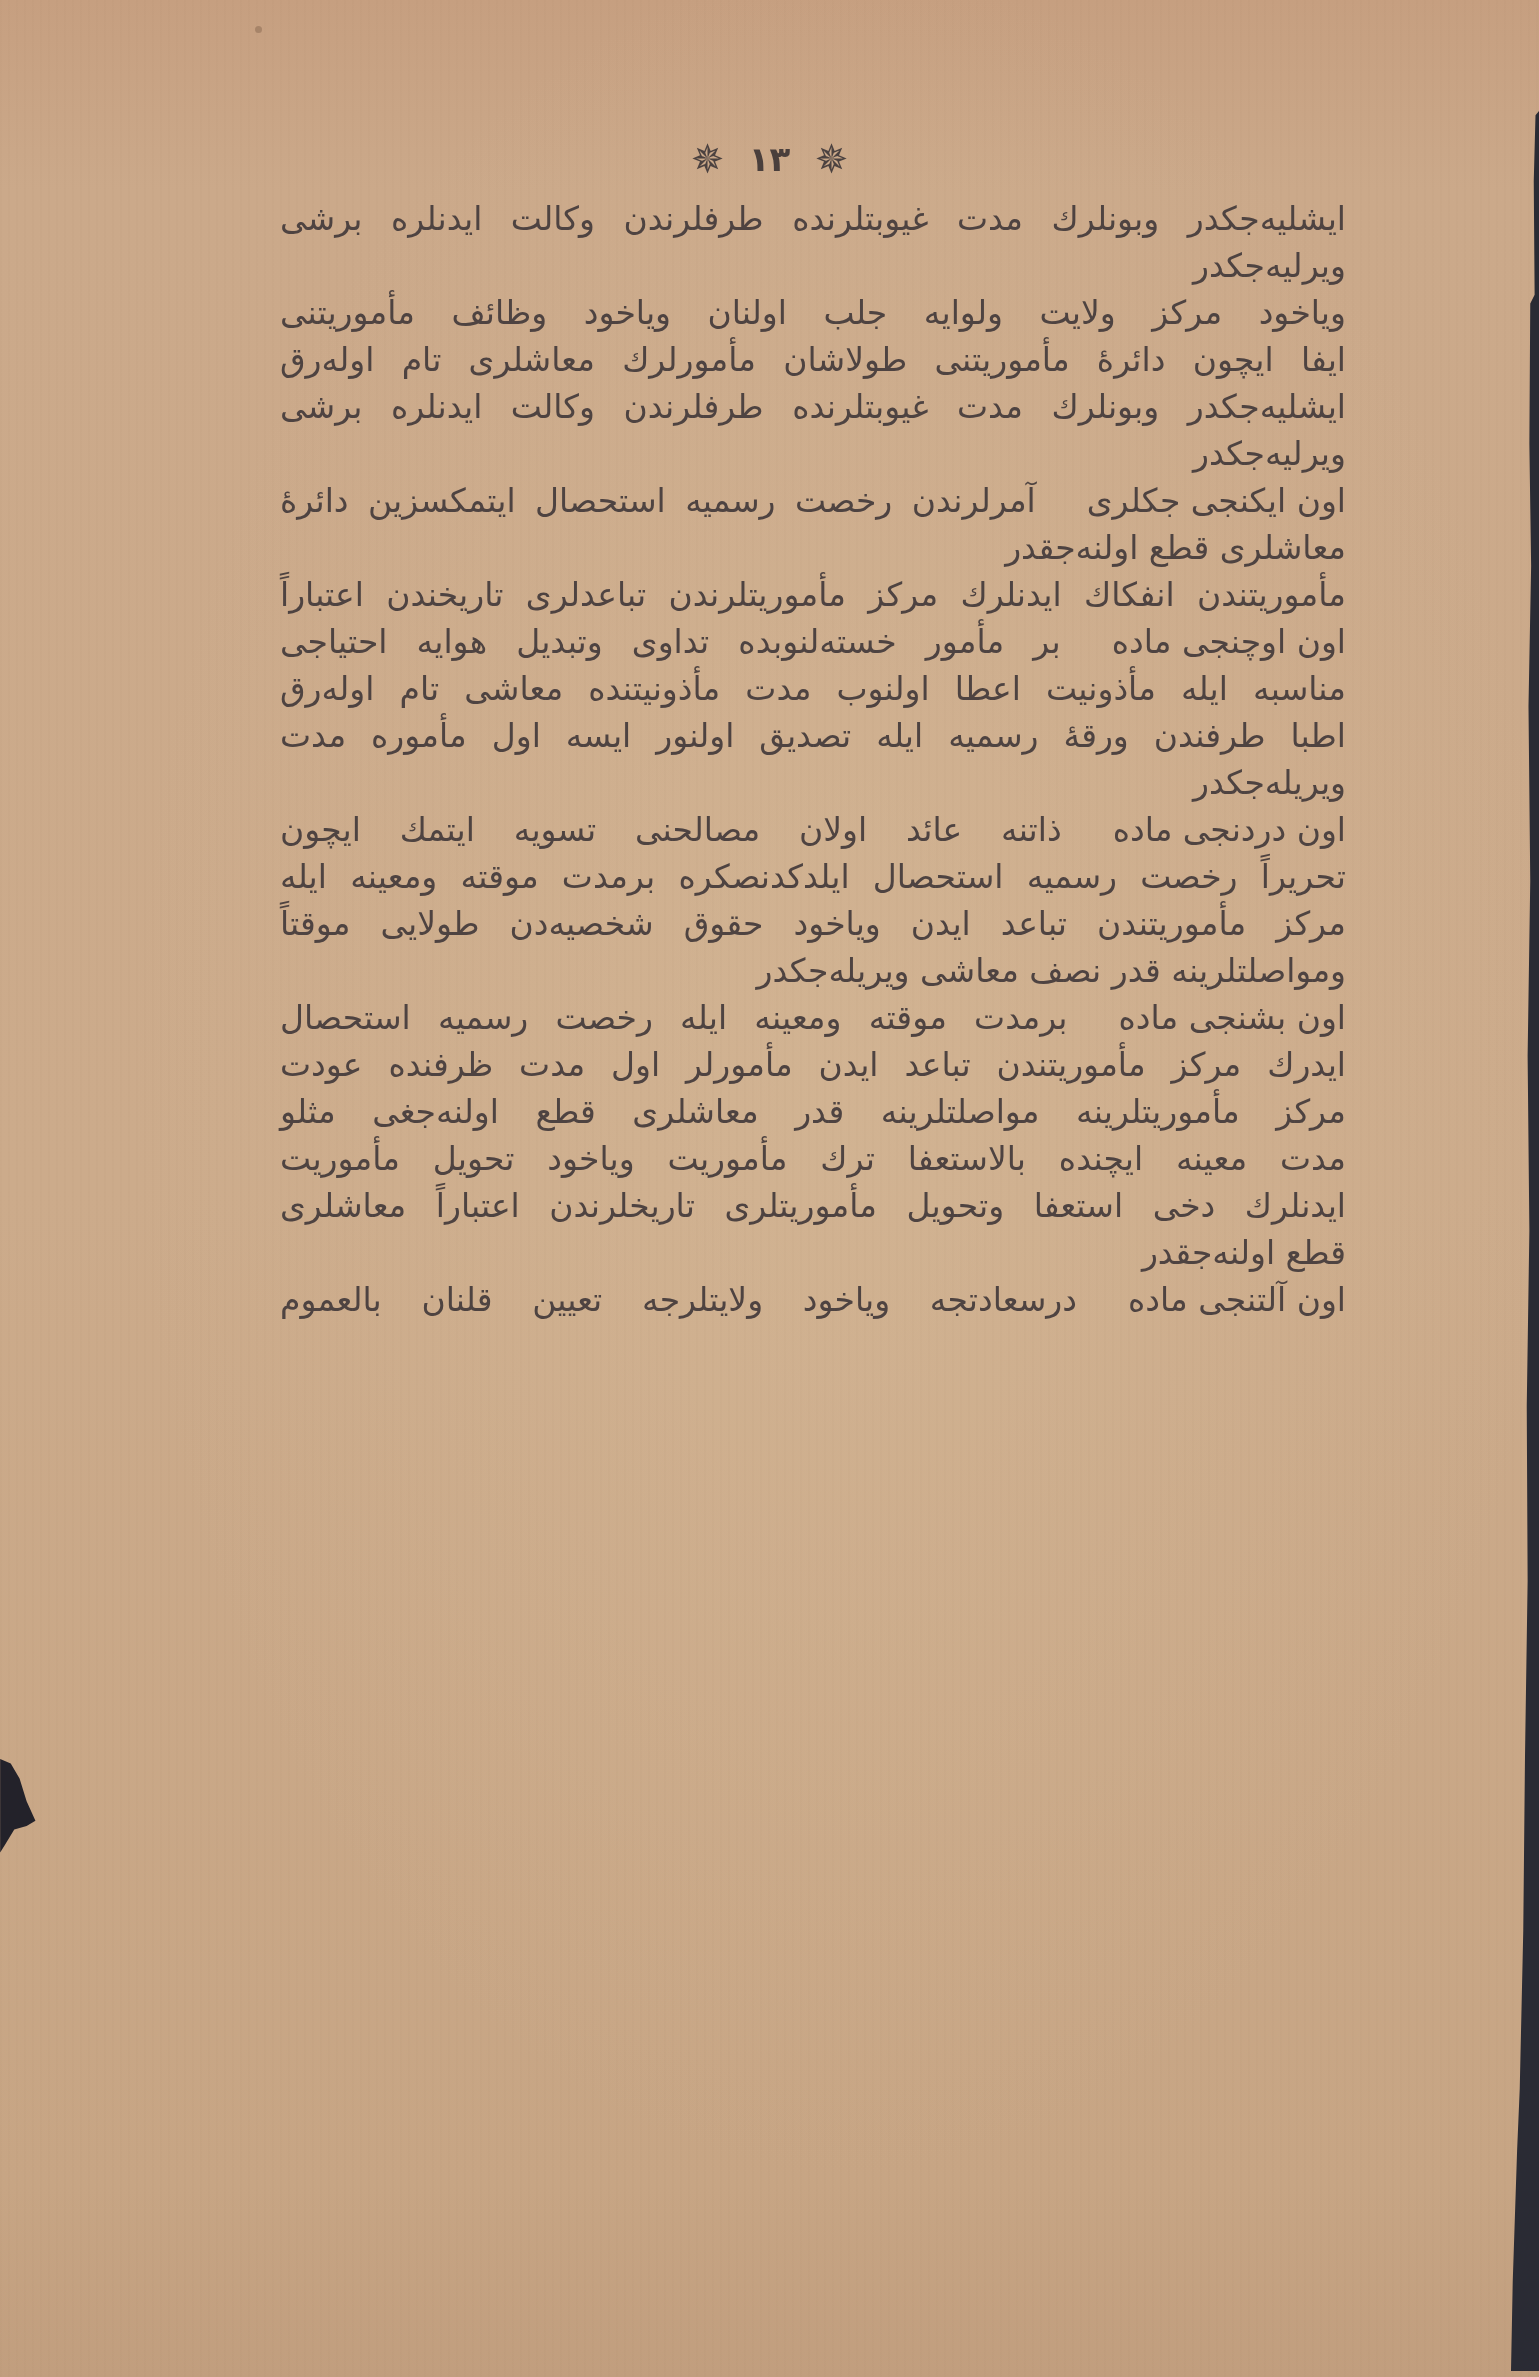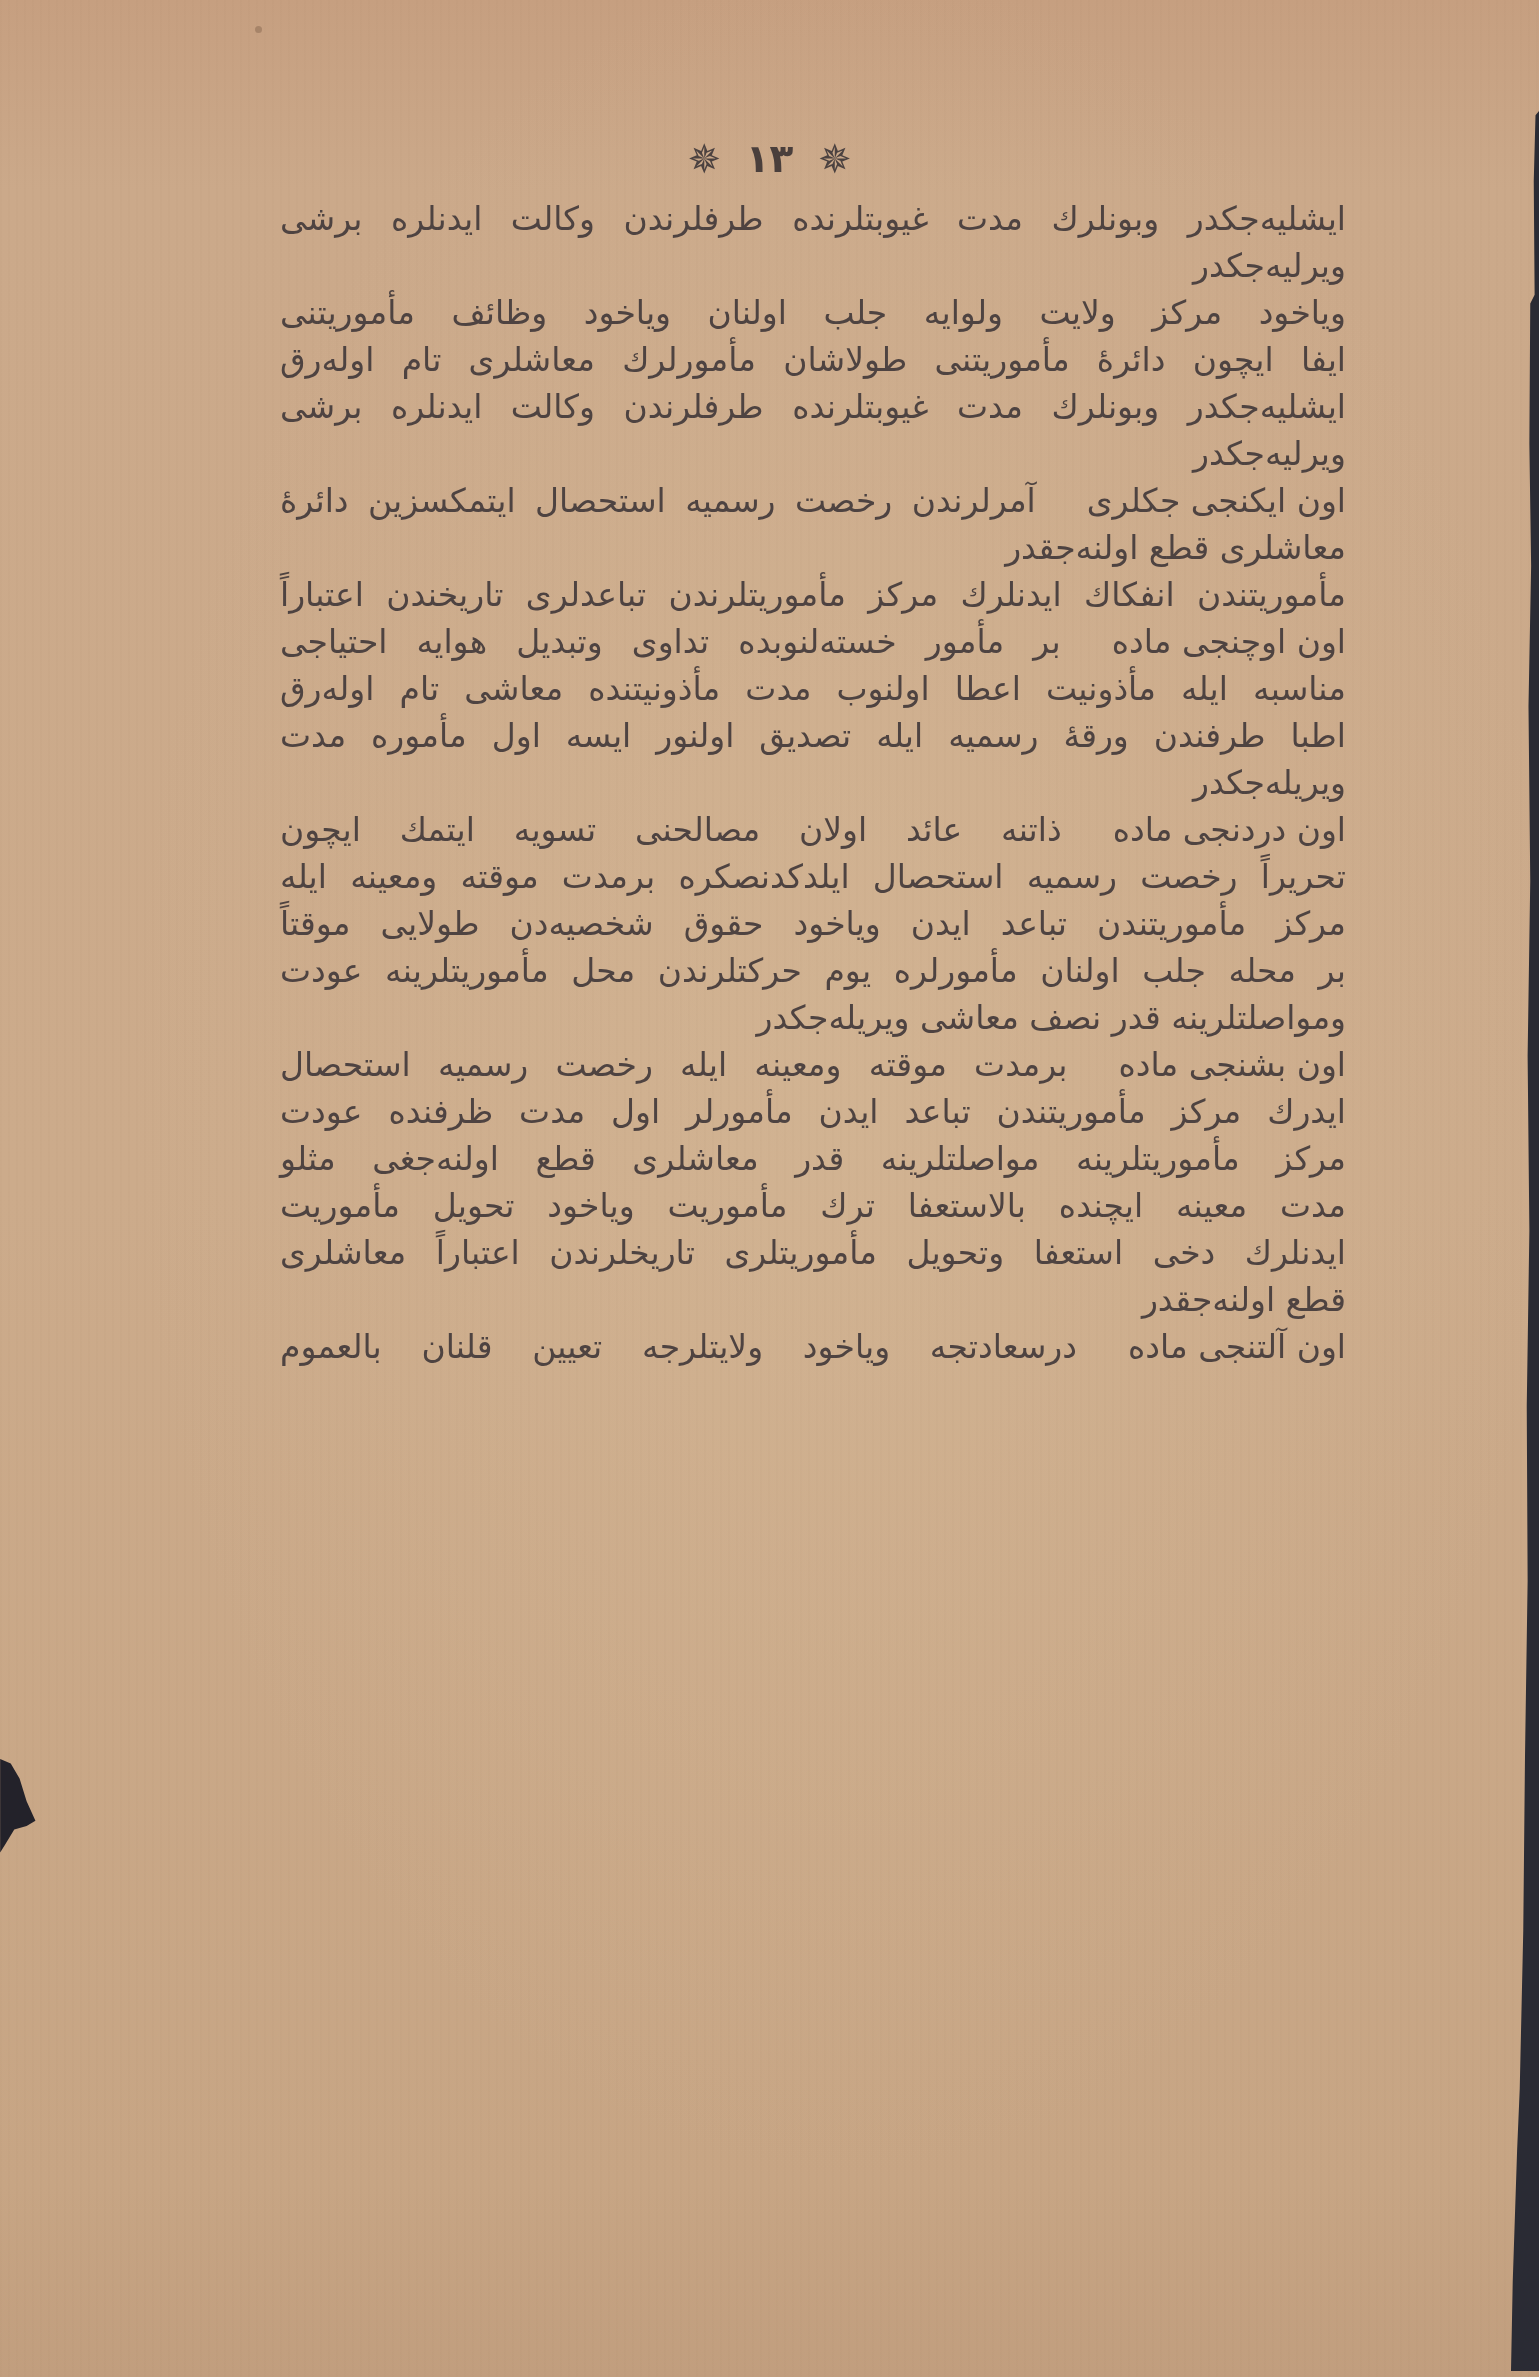--- a/index.html
+++ b/index.html
@@ -25,21 +25,21 @@
   .edge-right svg, .blot-left svg { display: block; }
   .blot-left { position: absolute; left: 0; top: 1759px; width: 40px; height: 97px; }
   .corner-mark { position: absolute; left: 255px; top: 26px; width: 7px; height: 7px; border-radius: 50%; background: rgba(110,80,60,0.35); }
 
   .page-number {
     position: absolute; left: 0; width: 1539px; top: 132px; height: 53px;
     display: flex; align-items: center; justify-content: center; gap: 24.6px;
     color: #4a3f3c;
   }
   .ornament { font-size: 40px; line-height: 1; color: #4c4240; }
-  .page-num-text { font-family: "DejaVu Sans", sans-serif; font-size: 39px; font-weight: bold; direction: rtl; }
+  .page-num-text { font-family: "DejaVu Sans", sans-serif; font-size: 34px; font-weight: bold; direction: rtl; }
 
   .text-block {
     position: absolute; left: 280px; top: 195px; width: 1066px;
     direction: rtl; color: #4e4341;
   }
   .line {
     height: 47px; line-height: 47px; font-size: 33px;
     white-space: nowrap; overflow: visible;
     font-family: "DejaVu Sans", sans-serif;
     text-align: justify; text-align-last: justify;
@@ -82,21 +82,20 @@
     <div class="line"><span class="heading">اون ايكنجى جكلرى</span><span>آمرلرندن رخصت رسميه استحصال ايتمكسزين دائرهٔ</span></div>
     <div class="line short"><span>معاشلرى قطع اولنه‌جقدر</span></div>
     <div class="line"><span>مأموريتندن انفكاك ايدنلرك مركز مأموريتلرندن تباعدلرى تاريخندن اعتباراً</span></div>
     <div class="line"><span class="heading">اون اوچنجى ماده</span><span>بر مأمور خسته‌لنوبده تداوى وتبديل هوايه احتياجى</span></div>
     <div class="line"><span>مناسبه ايله مأذونيت اعطا اولنوب مدت مأذونيتنده معاشى تام اوله‌رق</span></div>
     <div class="line"><span>اطبا طرفندن ورقهٔ رسميه ايله تصديق اولنور ايسه اول مأموره مدت</span></div>
     <div class="line short"><span>ويريله‌جكدر</span></div>
     <div class="line"><span class="heading">اون دردنجى ماده</span><span>ذاتنه عائد اولان مصالحنى تسويه ايتمك ايچون</span></div>
     <div class="line"><span>تحريراً رخصت رسميه استحصال ايلدكدنصكره برمدت موقته ومعينه ايله</span></div>
     <div class="line"><span>مركز مأموريتندن تباعد ايدن وياخود حقوق شخصيه‌دن طولايى موقتاً</span></div>
-    <div class="line"><span>بر محله جلب اولنان مأمورلره يوم حركتلرندن محل مأموريتلرينه عودت</span></div>
     <div class="line short"><span>ومواصلتلرينه قدر نصف معاشى ويريله‌جكدر</span></div>
     <div class="line"><span class="heading">اون بشنجى ماده</span><span>برمدت موقته ومعينه ايله رخصت رسميه استحصال</span></div>
     <div class="line"><span>ايدرك مركز مأموريتندن تباعد ايدن مأمورلر اول مدت ظرفنده عودت</span></div>
     <div class="line"><span>مركز مأموريتلرينه مواصلتلرينه قدر معاشلرى قطع اولنه‌جغى مثلو</span></div>
     <div class="line"><span>مدت معينه ايچنده بالاستعفا ترك مأموريت وياخود تحويل مأموريت</span></div>
     <div class="line"><span>ايدنلرك دخى استعفا وتحويل مأموريتلرى تاريخلرندن اعتباراً معاشلرى</span></div>
     <div class="line short"><span>قطع اولنه‌جقدر</span></div>
     <div class="line"><span class="heading">اون آلتنجى ماده</span><span>درسعادتجه وياخود ولايتلرجه تعيين قلنان بالعموم</span></div>
   </div>
 

